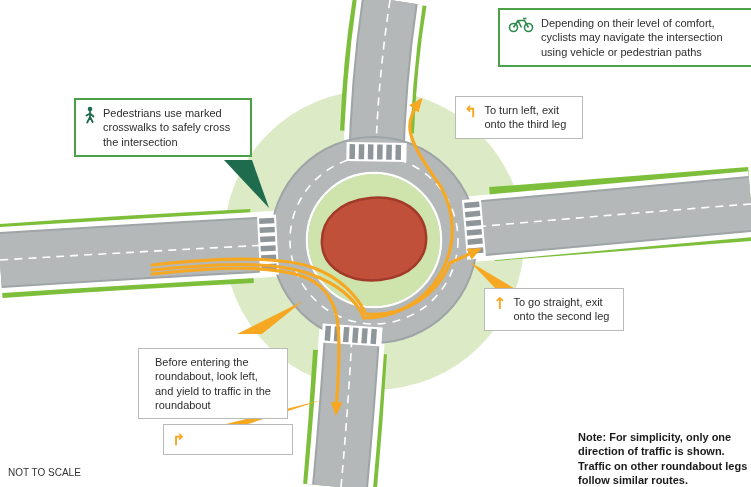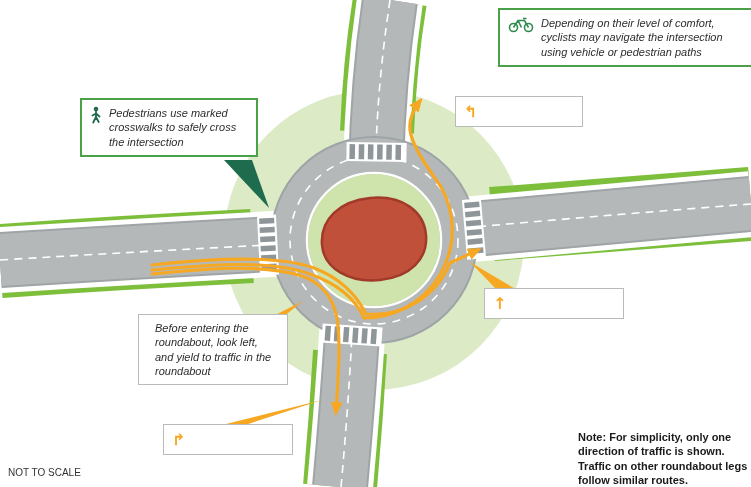--- a/index.html
+++ b/index.html
@@ -8,21 +8,21 @@
     background:#ffffff;
     font-family:"Liberation Sans",sans-serif;
   }
   #scene{position:absolute;left:0;top:0;width:751px;height:487px;}
   .callout{
     position:absolute;background:#fff;border:1px solid #b7bcb7;
     padding:6px 8px;display:flex;gap:7px;align-items:flex-start;
     font-size:11px;line-height:1.3;color:#2d2d2d;z-index:5;
   }
   .callout.green{border:2px solid #4aa147;}
-  .callout .txt{display:block;font-style:italic;}
+  .callout .txt{display:block;}
   .glyph-icon{
     color:#f7a823;font-family:"DejaVu Sans",sans-serif;
     font-weight:bold;font-size:16px;line-height:1;margin-top:1px;
   }
   #note{
     position:absolute;left:578px;top:430px;width:172px;
     font-size:11px;font-weight:bold;color:#1a1a1a;line-height:1.3;z-index:5;
   }
   #not-to-scale{
     position:absolute;left:8px;top:467px;font-size:10px;color:#333;z-index:5;
@@ -145,39 +145,41 @@
       <g fill="none" stroke="#2f8a4e" stroke-width="1.6">
         <circle cx="5.5" cy="11.5" r="4"></circle>
           <circle cx="20.5" cy="11.5" r="4"></circle>
         <path d="M5.5 11.5 L10 4.5 L16.5 4.5 L20.5 11.5 M10 4.5 L13.5 11.5 M15 2.5 L18.5 2.5"></path>
       </g>
     </svg>
   </span>
   <span class="txt">Depending on their level of comfort, cyclists may navigate the intersection using vehicle or pedestrian paths</span>
 </div>
 
-<div class="callout green" style="left:80px;top:98px;width:158px;padding-left:8px;">
+<div class="callout green" style="left:74px;top:98px;width:158px;padding-left:8px;">
   <span>
     <svg width="12" height="19" viewBox="0 0 12 19">
       <circle cx="6" cy="3" r="2.3" fill="#1e6b4d"></circle>
       <path d="M6 5.5 L6 11 M6 7.5 L2.5 9.5 M6 7.5 L9.5 10.5 M6 11 L3.2 16.5 M6 11 L8.7 16" fill="none" stroke="#1e6b4d" stroke-width="1.8" stroke-linecap="round"></path>
     </svg>
   </span>
   <span class="txt">Pedestrians use marked crosswalks to safely cross the intersection</span>
 </div>
 
 <div class="callout" style="left:455px;top:96px;width:110px;">
   <span class="glyph-icon">↰</span>
+  <span class="txt">To turn left, exit onto the third leg</span>
 </div>
 
 <div class="callout" style="left:484px;top:288px;width:122px;">
   <span class="glyph-icon">↑</span>
+  <span class="txt">To go straight, exit onto the second leg</span>
 </div>
 
-<div class="callout" style="left:138px;top:314px;width:124px;padding-left:16px;">
+<div class="callout" style="left:138px;top:348px;width:124px;padding-left:16px;">
   <span class="txt">Before entering the roundabout, look left, and yield to traffic in the roundabout</span>
 </div>
 
 <div class="callout" style="left:163px;top:424px;width:112px;">
   <span class="glyph-icon">↱</span>
 </div>
 
 <div id="not-to-scale">NOT TO SCALE</div>
 <div id="note">Note: For simplicity, only one direction of traffic is shown. Traffic on other roundabout legs follow similar routes.</div>
 

